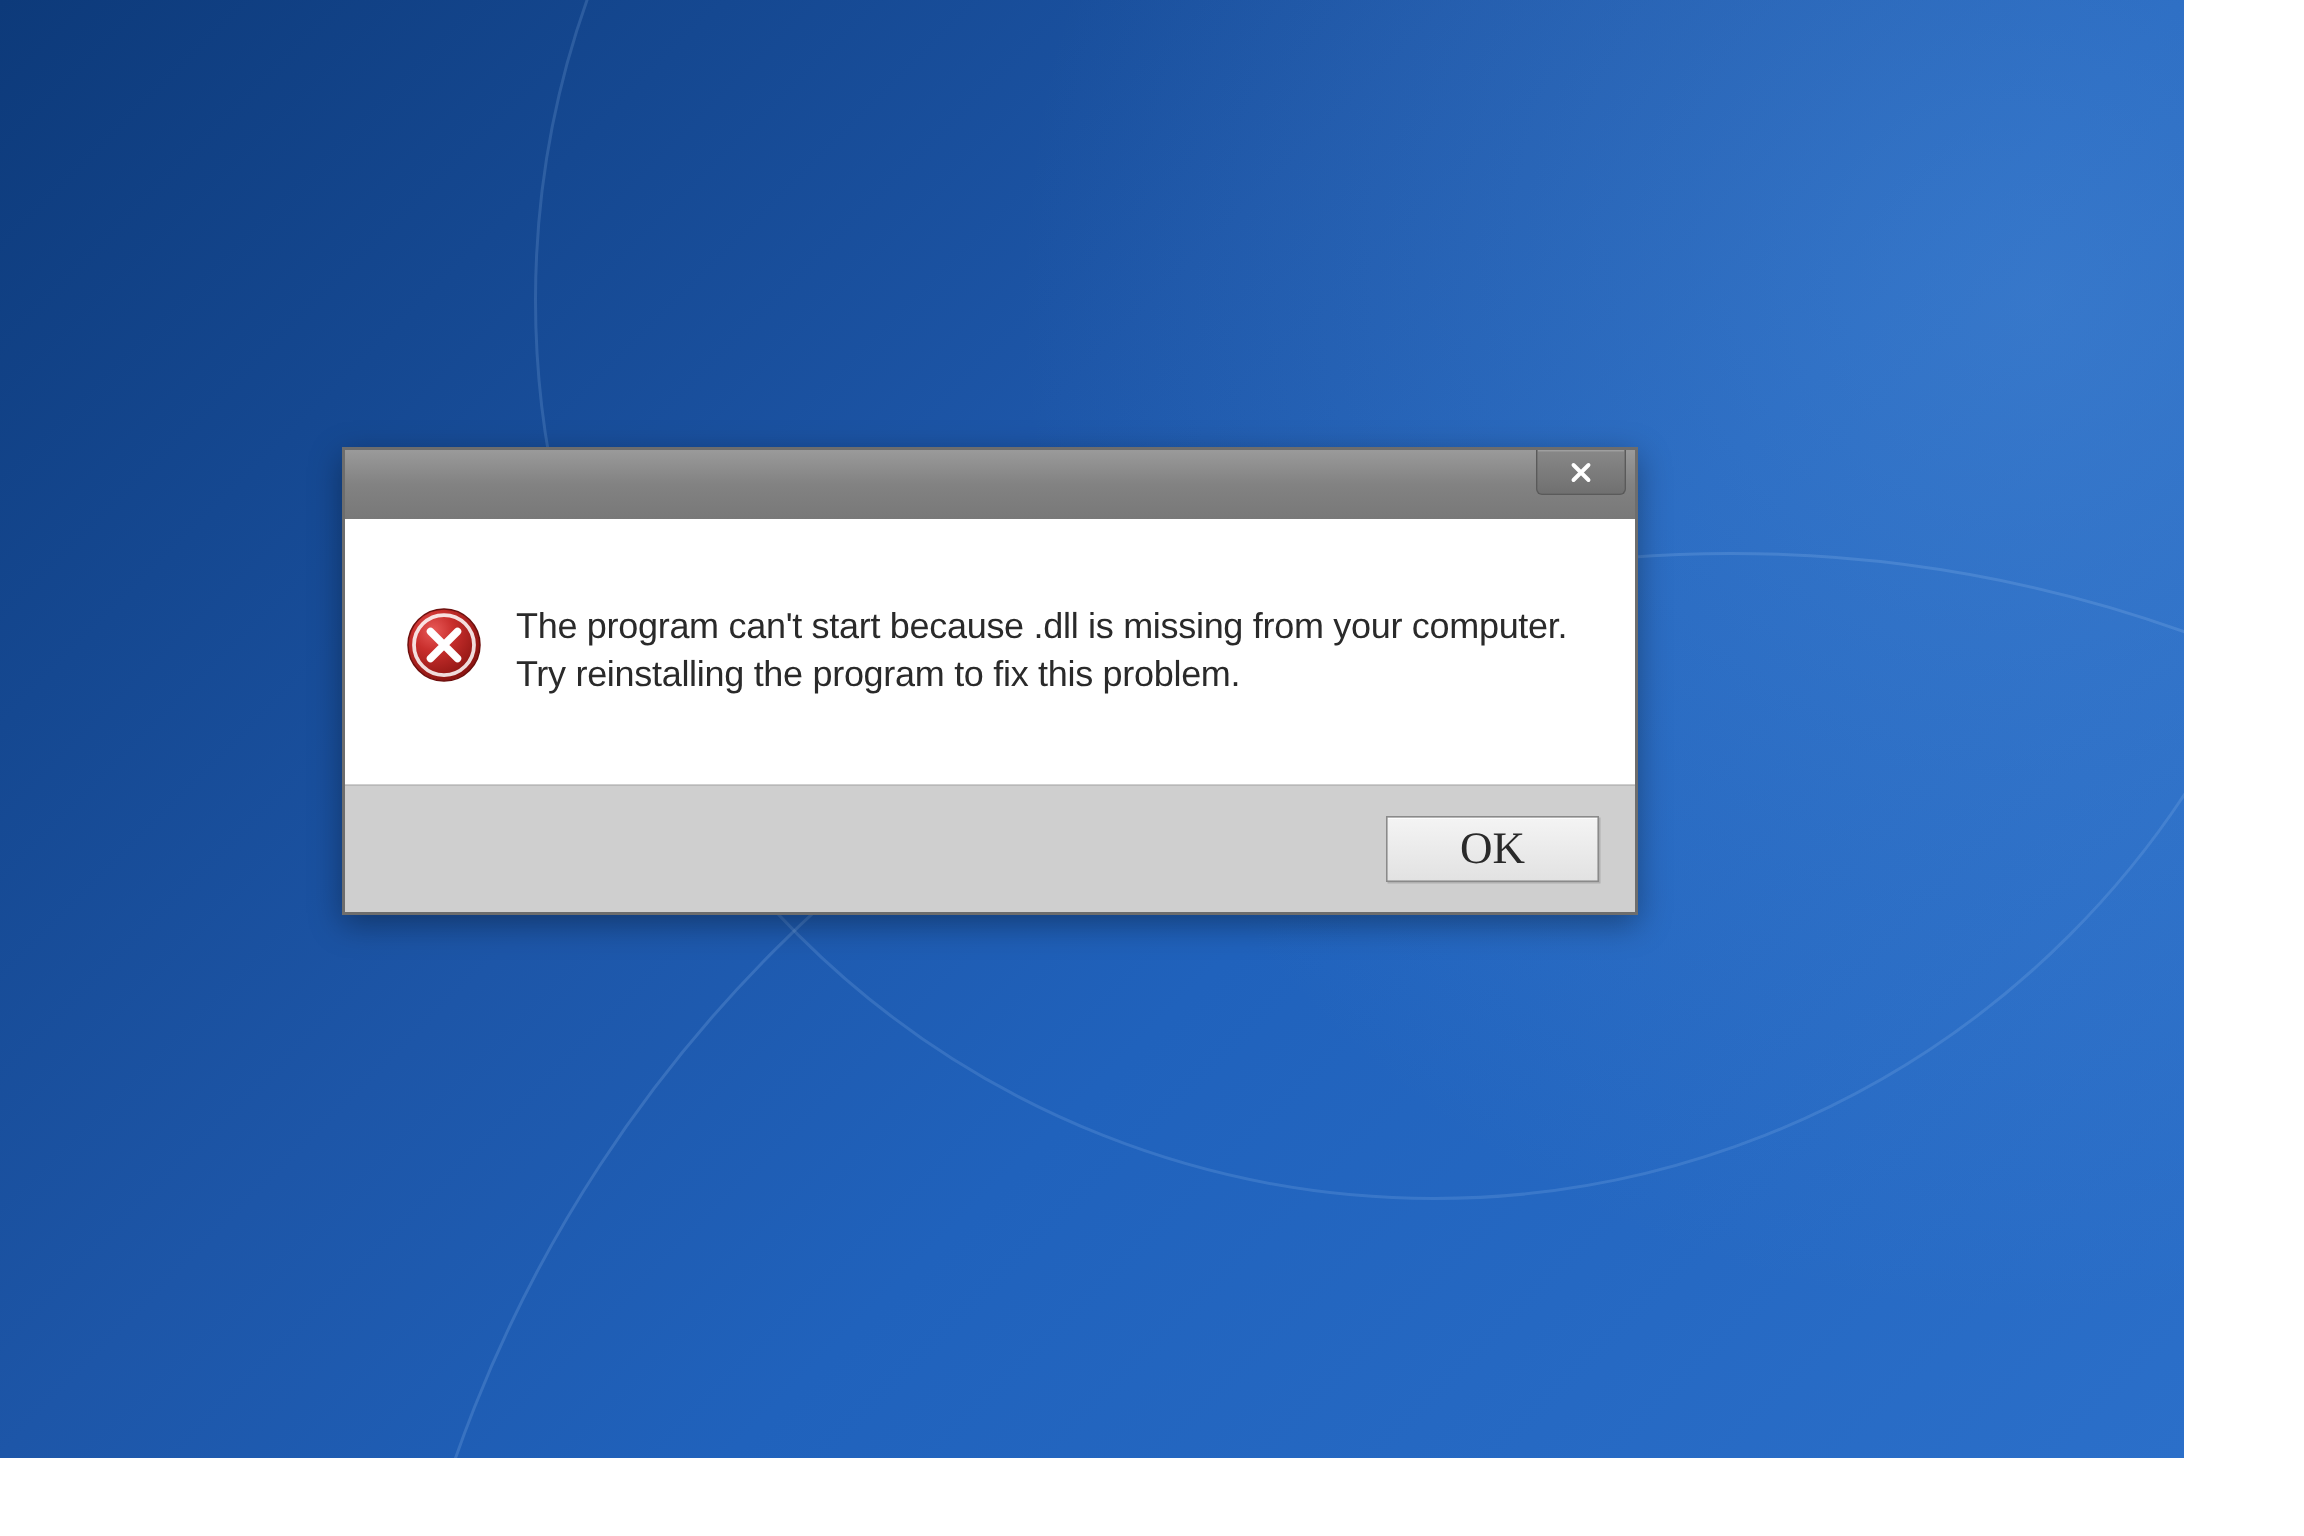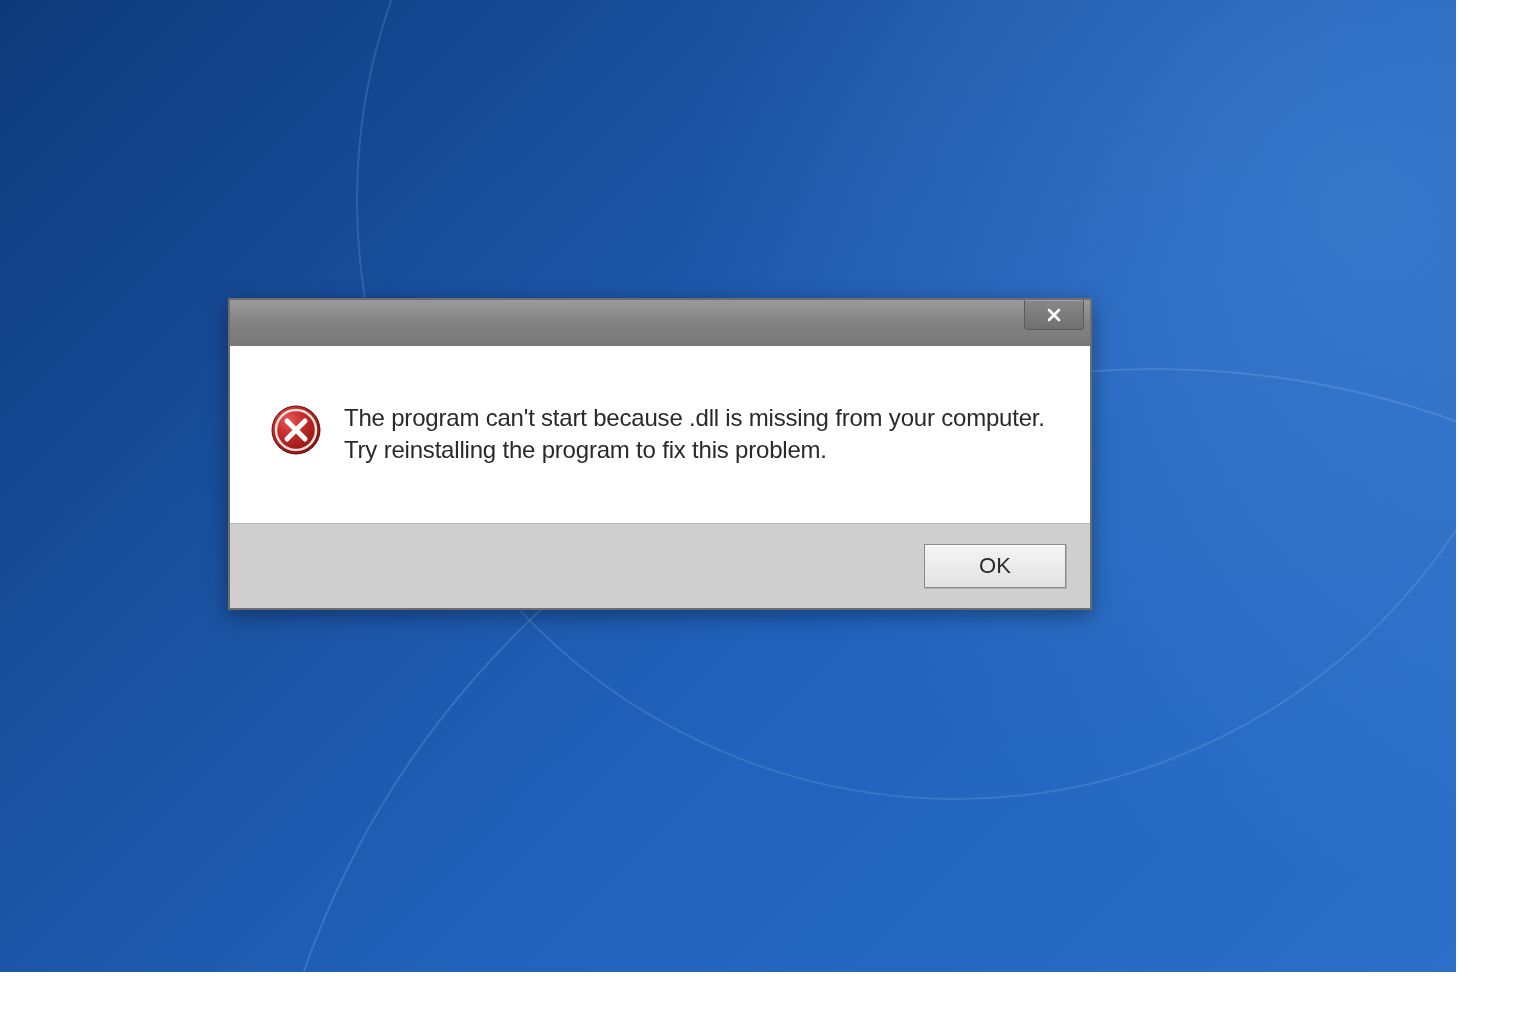--- a/index.html
+++ b/index.html
@@ -146,23 +146,23 @@
       display: flex;
       justify-content: flex-end;
     }
     
     .ok-button {
       width: 142px;
       height: 44px;
       background: linear-gradient(to bottom, #f4f4f4 0%, #e2e2e2 100%);
       border: 1px solid #8a8a8a;
       box-shadow: inset 0 1px 0 rgba(255,255,255,0.8), 1px 1px 0 rgba(0,0,0,0.15);
-      font-size: 22px;
+      font-size: 30px;
       color: #2a2a2a;
-      font-family: Liberation Sans, sans-serif;
+      font-family: Liberation Serif, serif;
       cursor: pointer;
       display: flex;
       align-items: center;
       justify-content: center;
     }
   </style>
 </head>
 <body>
 
 <div class="desktop-background">

